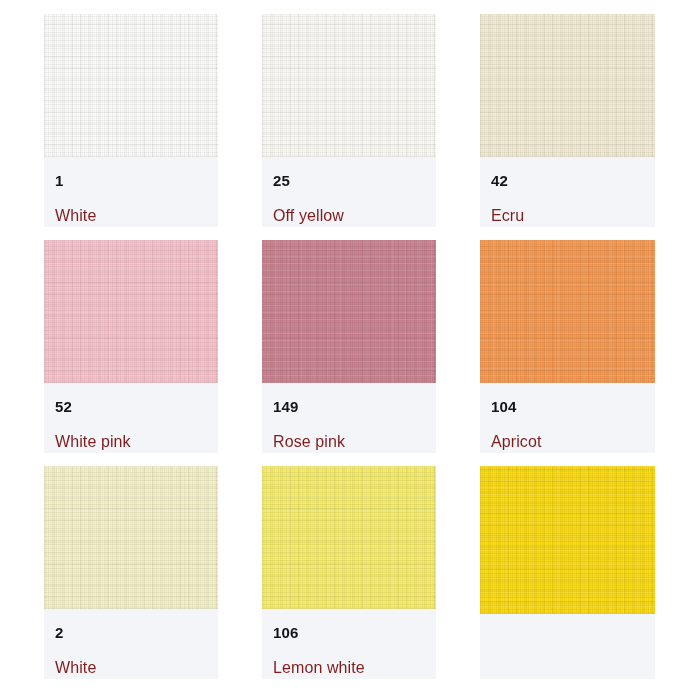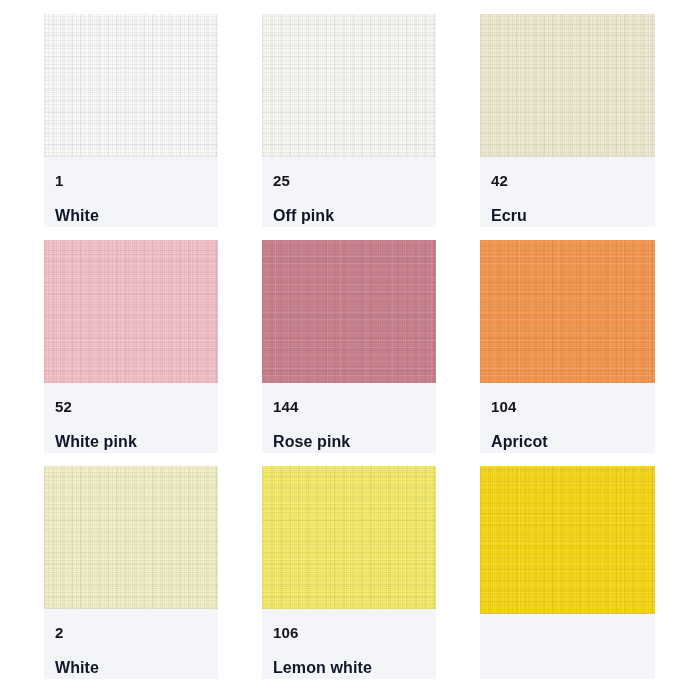--- a/index.html
+++ b/index.html
@@ -104,22 +104,22 @@
   .swatch-code {
     font-size: 15px;
     font-weight: bold;
     color: #151515;
     line-height: 20px;
     letter-spacing: 0.1px;
   }
 
   .swatch-name {
     font-size: 16px;
-    font-weight: bold;
-    color: #0f172a;
+    font-weight: normal;
+    color: #7f1d1d;
     line-height: 22px;
     margin-top: 14px;
     letter-spacing: 0.1px;
   }
 </style>
 </head>
 <body>
 
 <div id="swatch-grid">
     <div class="swatch-card">
@@ -132,21 +132,21 @@
         <div class="swatch-name">White</div>
       </div>
     </div>
     <div class="swatch-card">
       <div class="swatch-color" style="background-color: rgb(251, 250, 245);">
         <div class="weave"></div>
         <div class="slub"></div>
       </div>
       <div class="swatch-label">
         <div class="swatch-code">25</div>
-        <div class="swatch-name">Off pink</div>
+        <div class="swatch-name">Off yellow</div>
       </div>
     </div>
     <div class="swatch-card">
       <div class="swatch-color" style="background-color: rgb(243, 236, 212);">
         <div class="weave"></div>
         <div class="slub"></div>
       </div>
       <div class="swatch-label">
         <div class="swatch-code">42</div>
         <div class="swatch-name">Ecru</div>
@@ -161,21 +161,21 @@
         <div class="swatch-code">52</div>
         <div class="swatch-name">White pink</div>
       </div>
     </div>
     <div class="swatch-card">
       <div class="swatch-color" style="background-color: rgb(205, 132, 145);">
         <div class="weave"></div>
         <div class="slub"></div>
       </div>
       <div class="swatch-label">
-        <div class="swatch-code">144</div>
+        <div class="swatch-code">149</div>
         <div class="swatch-name">Rose pink</div>
       </div>
     </div>
     <div class="swatch-card">
       <div class="swatch-color" style="background-color: rgb(248, 154, 82);">
         <div class="weave"></div>
         <div class="slub"></div>
       </div>
       <div class="swatch-label">
         <div class="swatch-code">104</div>

